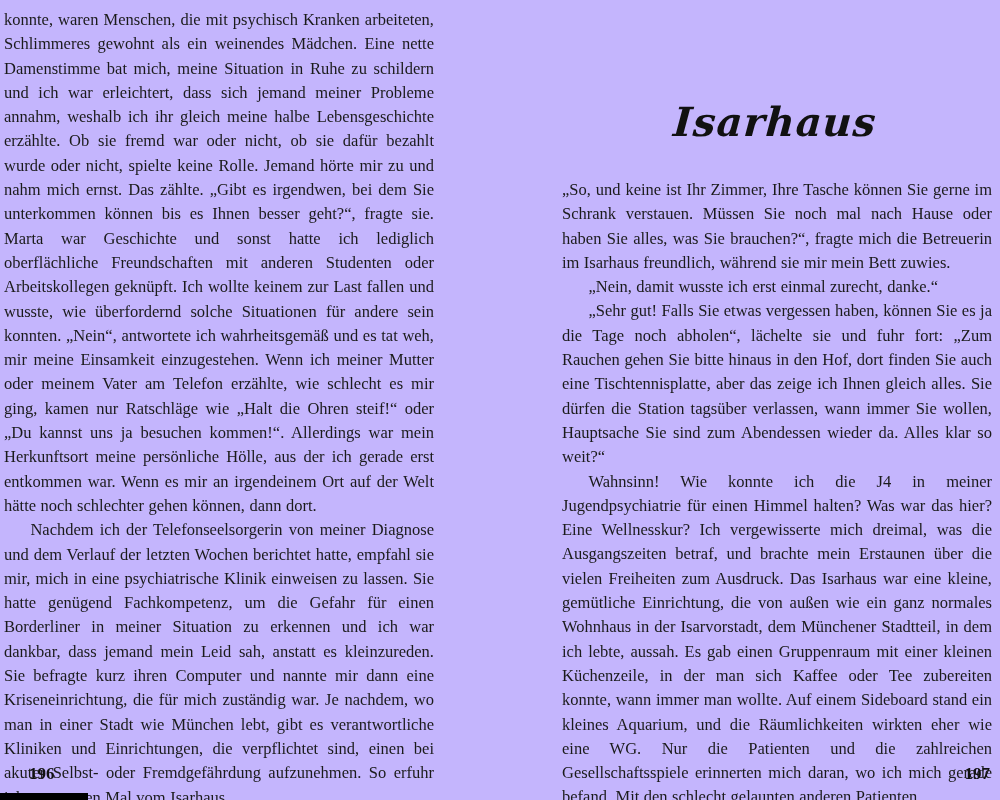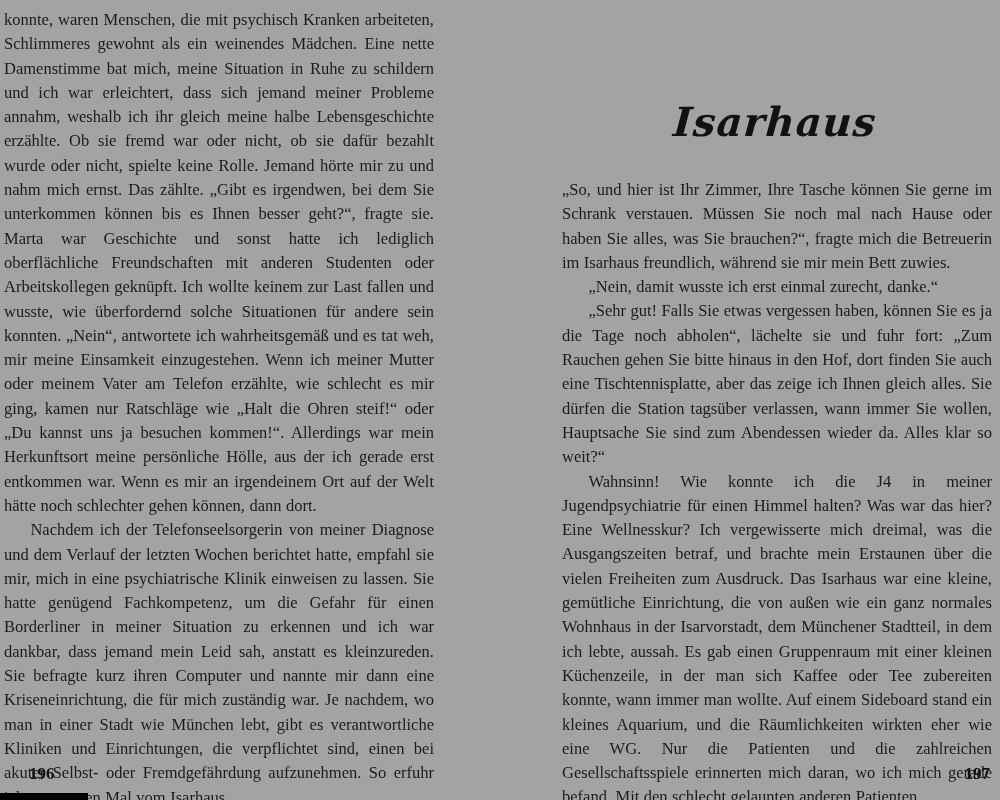--- a/index.html
+++ b/index.html
@@ -7,21 +7,21 @@
     padding: 0;
     background: #ffffff;
     width: 1000px;
     height: 800px;
     overflow: hidden;
   }
   .spread {
     position: relative;
     width: 1000px;
     height: 800px;
-    background: #a3a3a3;
+    background: #c4b5fd;
     color: #1b1b1b;
     font-family: "Liberation Serif", serif;
   }
   .page {
     position: absolute;
     top: 8px;
   }
   .page-left {
     left: 4px;
     width: 430px;
@@ -80,21 +80,21 @@
 
 <div class="spread">
 
   <div class="page page-left">
     <p class="body-text">konnte, waren Menschen, die mit psychisch Kranken arbeiteten, Schlimmeres gewohnt als ein weinendes Mädchen. Eine nette Damenstimme bat mich, meine Situation in Ruhe zu schildern und ich war erleichtert, dass sich jemand meiner Probleme annahm, weshalb ich ihr gleich meine halbe Lebensgeschichte erzählte. Ob sie fremd war oder nicht, ob sie dafür bezahlt wurde oder nicht, spielte keine Rolle. Jemand hörte mir zu und nahm mich ernst. Das zählte. „Gibt es irgendwen, bei dem Sie unterkommen können bis es Ihnen besser geht?“, fragte sie. Marta war Geschichte und sonst hatte ich lediglich oberflächliche Freundschaften mit anderen Studenten oder Arbeitskollegen geknüpft. Ich wollte keinem zur Last fallen und wusste, wie überfordernd solche Situationen für andere sein konnten. „Nein“, antwortete ich wahrheitsgemäß und es tat weh, mir meine Einsamkeit einzugestehen. Wenn ich meiner Mutter oder meinem Vater am Telefon erzählte, wie schlecht es mir ging, kamen nur Ratschläge wie „Halt die Ohren steif!“ oder „Du kannst uns ja besuchen kommen!“. Allerdings war mein Herkunftsort meine persönliche Hölle, aus der ich gerade erst entkommen war. Wenn es mir an irgendeinem Ort auf der Welt hätte noch schlechter gehen können, dann dort.</p>
     <p class="body-text indent">Nachdem ich der Telefonseelsorgerin von meiner Diagnose und dem Verlauf der letzten Wochen berichtet hatte, empfahl sie mir, mich in eine psychiatrische Klinik einweisen zu lassen. Sie hatte genügend Fachkompetenz, um die Gefahr für einen Borderliner in meiner Situation zu erkennen und ich war dankbar, dass jemand mein Leid sah, anstatt es kleinzureden. Sie befragte kurz ihren Computer und nannte mir dann eine Kriseneinrichtung, die für mich zuständig war. Je nachdem, wo man in einer Stadt wie München lebt, gibt es verantwortliche Kliniken und Einrichtungen, die verpflichtet sind, einen bei akuter Selbst- oder Fremdgefährdung aufzunehmen. So erfuhr ich zum ersten Mal vom Isarhaus.</p>
   </div>
 
   <div class="page page-right">
     <h1 class="chapter-title">Isarhaus</h1>
-    <p class="body-text">„So, und hier ist Ihr Zimmer, Ihre Tasche können Sie gerne im Schrank verstauen. Müssen Sie noch mal nach Hause oder haben Sie alles, was Sie brauchen?“, fragte mich die Betreuerin im Isarhaus freundlich, während sie mir mein Bett zuwies.</p>
+    <p class="body-text">„So, und keine ist Ihr Zimmer, Ihre Tasche können Sie gerne im Schrank verstauen. Müssen Sie noch mal nach Hause oder haben Sie alles, was Sie brauchen?“, fragte mich die Betreuerin im Isarhaus freundlich, während sie mir mein Bett zuwies.</p>
     <p class="body-text indent">„Nein, damit wusste ich erst einmal zurecht, danke.“</p>
     <p class="body-text indent">„Sehr gut! Falls Sie etwas vergessen haben, können Sie es ja die Tage noch abholen“, lächelte sie und fuhr fort: „Zum Rauchen gehen Sie bitte hinaus in den Hof, dort finden Sie auch eine Tischtennisplatte, aber das zeige ich Ihnen gleich alles. Sie dürfen die Station tagsüber verlassen, wann immer Sie wollen, Hauptsache Sie sind zum Abendessen wieder da. Alles klar so weit?“</p>
     <p class="body-text indent">Wahnsinn! Wie konnte ich die J4 in meiner Jugendpsychiatrie für einen Himmel halten? Was war das hier? Eine Wellnesskur? Ich vergewisserte mich dreimal, was die Ausgangszeiten betraf, und brachte mein Erstaunen über die vielen Freiheiten zum Ausdruck. Das Isarhaus war eine kleine, gemütliche Einrichtung, die von außen wie ein ganz normales Wohnhaus in der Isarvorstadt, dem Münchener Stadtteil, in dem ich lebte, aussah. Es gab einen Gruppenraum mit einer kleinen Küchenzeile, in der man sich Kaffee oder Tee zubereiten konnte, wann immer man wollte. Auf einem Sideboard stand ein kleines Aquarium, und die Räumlichkeiten wirkten eher wie eine WG. Nur die Patienten und die zahlreichen Gesellschaftsspiele erinnerten mich daran, wo ich mich gerade befand. Mit den schlecht gelaunten anderen Patienten</p>
   </div>
 
   <div class="page-number page-number-left">196</div>
 
   <div class="page-number page-number-right">197</div>
 
   <div class="scan-bar"></div>

